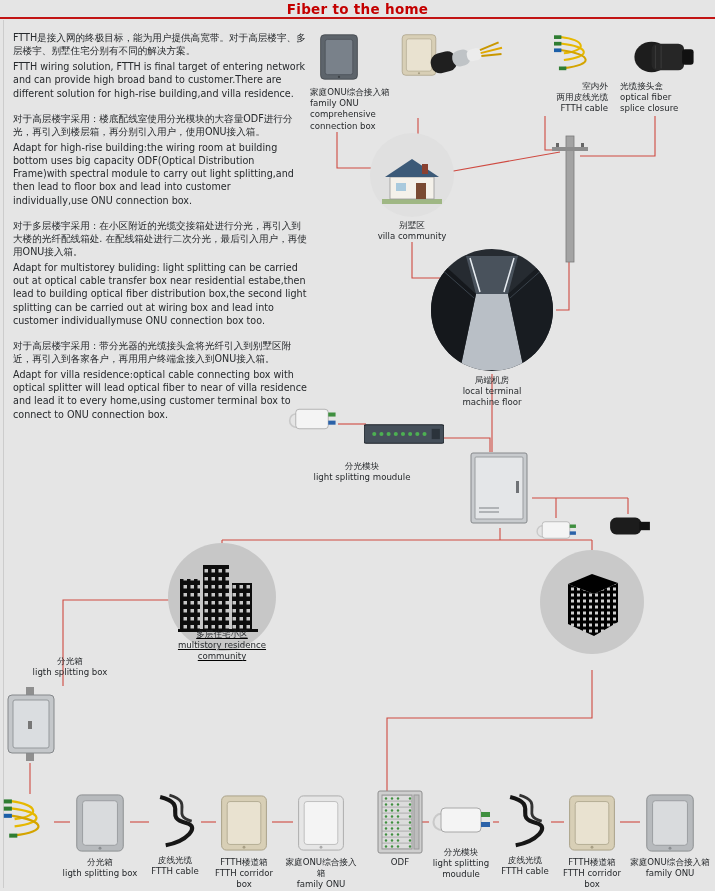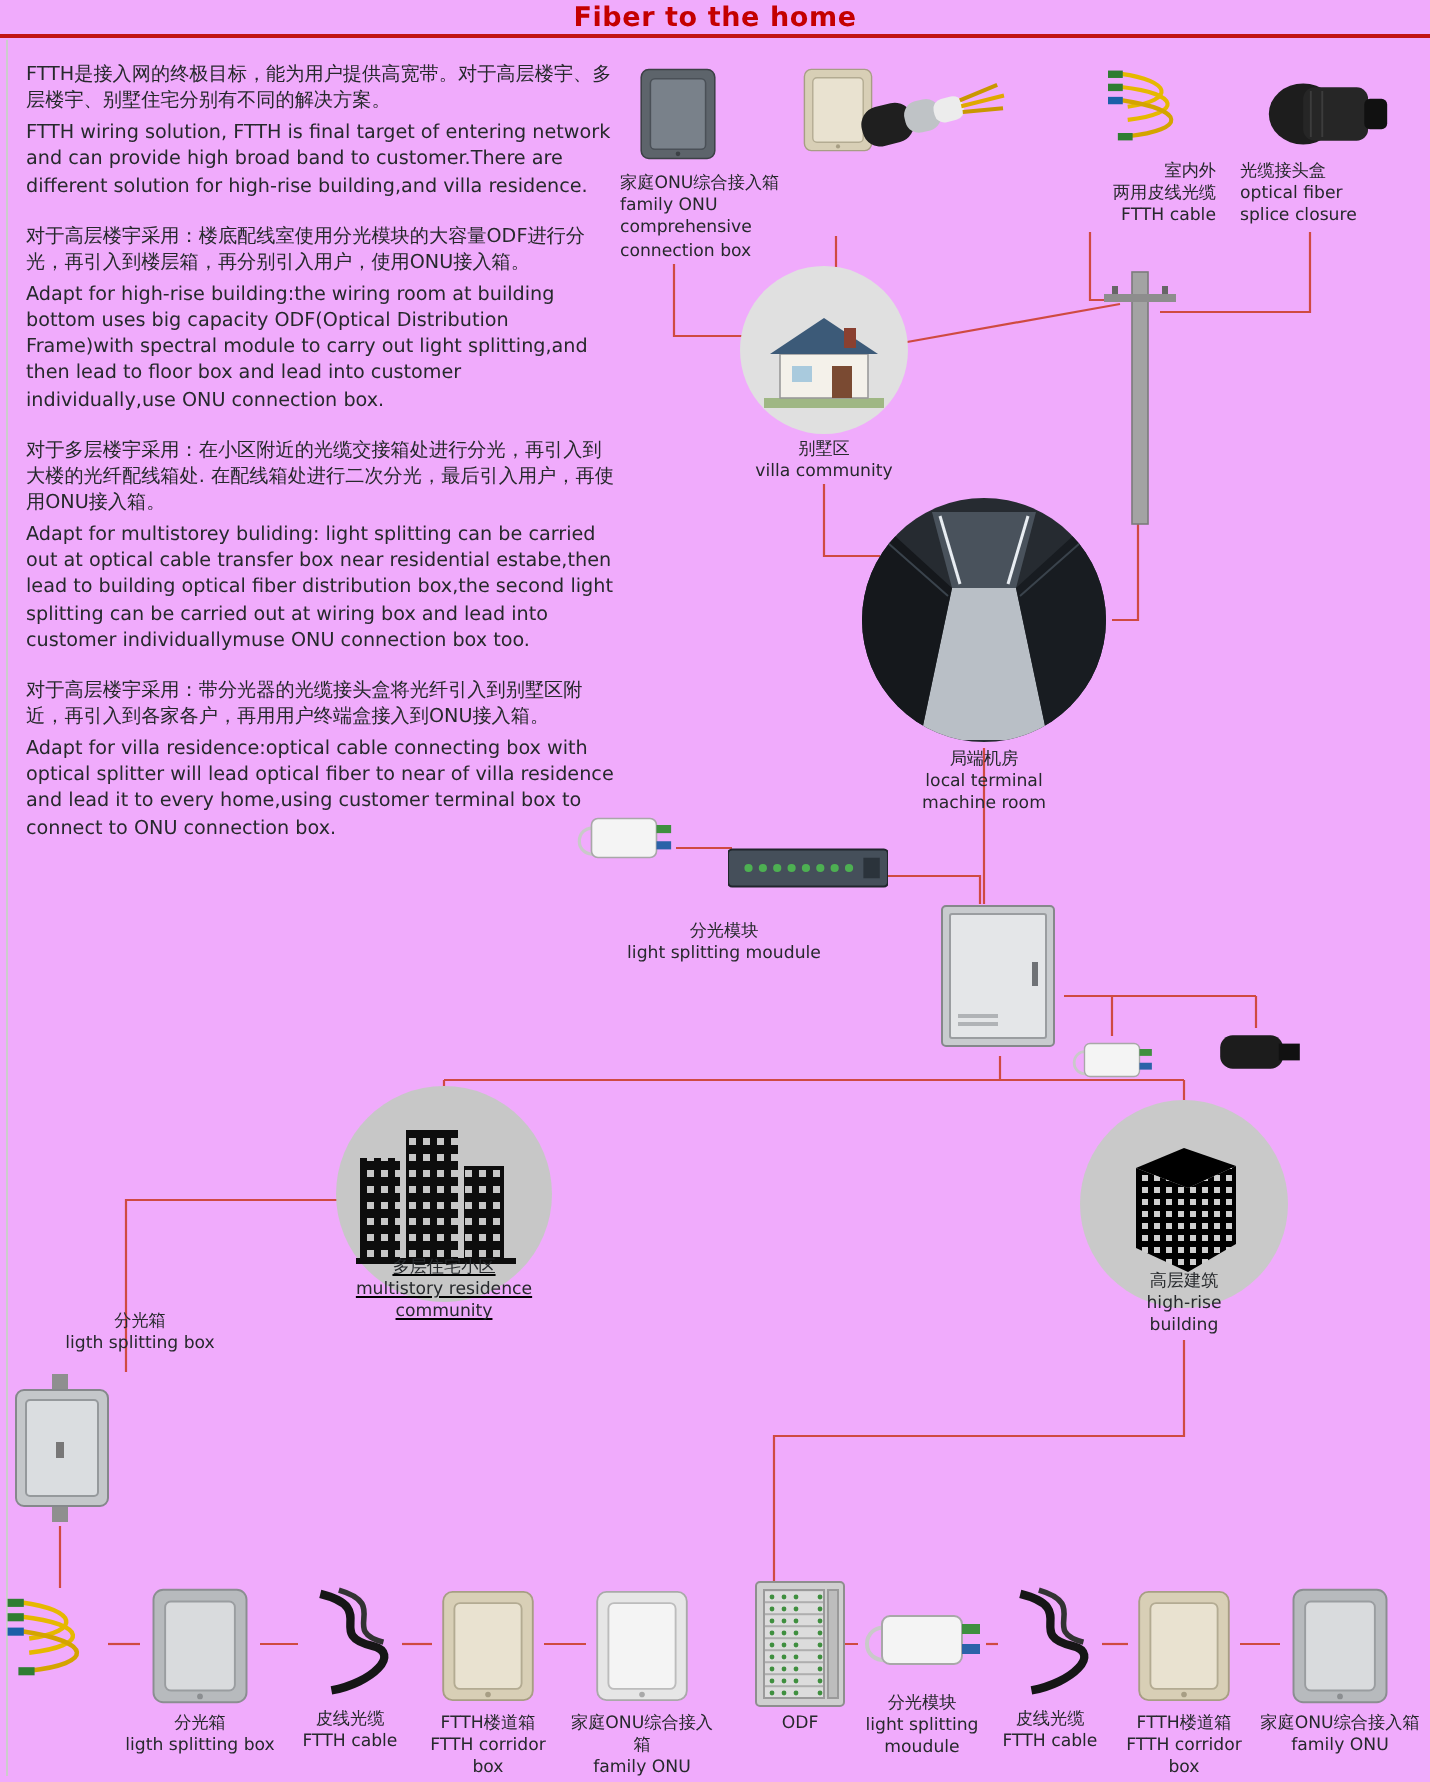--- a/index.html
+++ b/index.html
@@ -1,17 +1,17 @@
 <!DOCTYPE html>
 <html><head>
 <meta charset="utf-8">
 <style>
   *{margin:0;padding:0;box-sizing:border-box}
   body{margin:0;background:#ffffff;font-family:"DejaVu Sans","Liberation Sans",sans-serif;}
-  .canvas{position:relative;width:715px;height:891px;background:#f0abfc;overflow:hidden;}
+  .canvas{position:relative;width:715px;height:891px;background:#e5e5e5;overflow:hidden;}
   .title{position:absolute;top:1px;left:0;width:715px;text-align:center;
          font-size:13.5px;font-weight:bold;color:#c40000;letter-spacing:.3px;z-index:3;}
   .rule{position:absolute;top:17px;left:0;width:715px;height:2px;background:#c21414;z-index:3;}
   .leftline{position:absolute;top:20px;left:3px;width:1px;height:868px;background:#cccccc;z-index:1;}
   .intro{position:absolute;left:13px;top:31px;width:294px;color:#26292c;z-index:2;}
   .intro .grp{margin-bottom:12px;}
   .intro p{font-size:9.6px;line-height:1.37;margin:0;}
   .intro .zh{margin-bottom:3px;}
   .item{position:absolute;z-index:2;}
   .item svg{display:block;}
@@ -179,21 +179,21 @@
         <polygon points="0,4 46,46 30,122 0,122" fill="#15181c"></polygon>
         <polygon points="124,4 78,46 94,122 124,122" fill="#181c21"></polygon>
         <line x1="40" y1="10" x2="50" y2="44" stroke="#e8edf2" stroke-width="1.5"></line>
         <line x1="84" y1="10" x2="74" y2="44" stroke="#e8edf2" stroke-width="1.5"></line>
         <line x1="10" y1="20" x2="44" y2="50" stroke="#3a434c" stroke-width="1"></line>
         <line x1="114" y1="20" x2="80" y2="50" stroke="#3a434c" stroke-width="1"></line>
       </g>
     </svg>
     <div class="lbl center">局端机房
 local terminal
-machine room</div>
+machine floor</div>
   </div>
 
   <div class="item" style="left:286px;top:400px;">
     <svg width="52" height="38" viewBox="0 0 64 44">
       <path d="M14 16 C 2 14 0 34 16 32" stroke="#c9c9c9" stroke-width="2" fill="none"></path>
       <rect x="12" y="10" width="40" height="24" rx="4" fill="#f4f4f4" stroke="#a8a8a8"></rect>
       <rect x="52" y="14" width="9" height="5" fill="#3f8f3f"></rect>
       <rect x="52" y="24" width="9" height="5" fill="#2b62a8"></rect>
     </svg>
   </div>
@@ -268,23 +268,20 @@
         <pattern id="hwin" width="6" height="6" patternUnits="userSpaceOnUse">
           <rect width="6" height="6" fill="#000"></rect>
           <rect x="1" y="1.5" width="3" height="3" fill="#cfcfcf"></rect>
         </pattern>
       </defs>
       <circle cx="52" cy="52" r="52" fill="#c9c9c9"></circle>
       <polygon points="28,34 52,24 78,33 54,44" fill="#000"></polygon>
       <polygon points="28,34 54,44 54,86 28,74" fill="url(#hwin)"></polygon>
       <polygon points="78,33 54,44 54,86 78,72" fill="url(#hwin)"></polygon>
     </svg>
-    <div class="lbl center" style="margin-top:-18px;position:relative;">高层建筑
-high-rise
-building</div>
   </div>
 
   <div class="item" style="left:24px;top:653px;width:92px;">
     <div class="lbl center">分光箱
 ligth splitting box</div>
   </div>
   <div class="item" style="left:2px;top:686px;">
     <svg width="58" height="76" viewBox="0 0 58 74">
       <rect x="24" y="0" width="8" height="74" fill="#8f8f8f"></rect>
       <rect x="6" y="8" width="46" height="58" rx="4" fill="#c4c7ca" stroke="#85888b"></rect>

